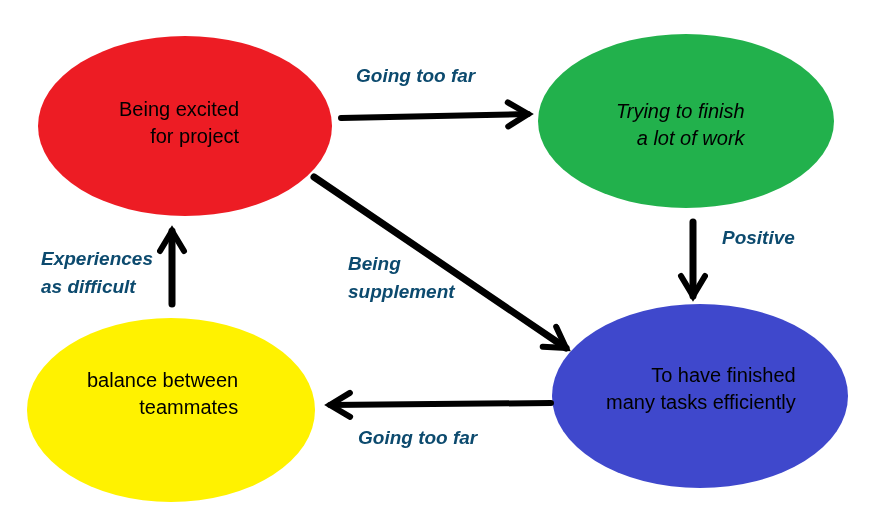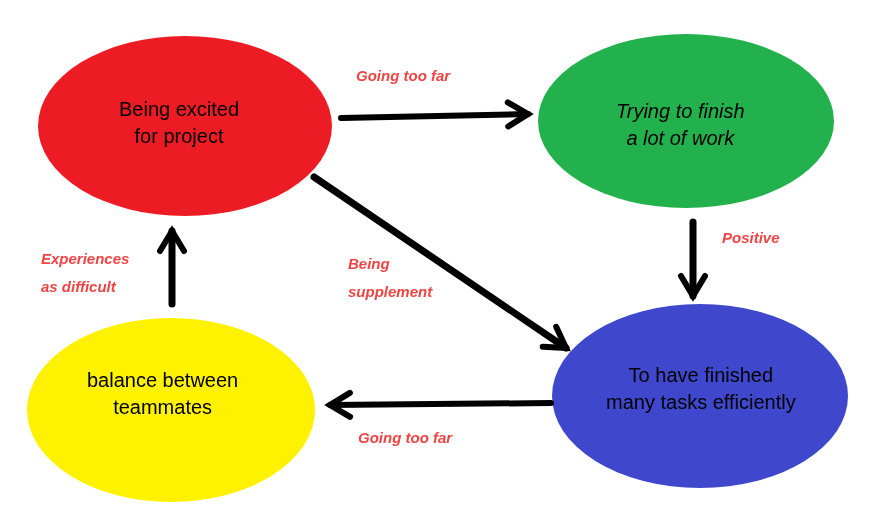--- a/index.html
+++ b/index.html
@@ -19,27 +19,27 @@
     position: absolute;
     left: 0;
     top: 0;
   }
   .node-label {
     position: absolute;
     color: #000000;
     font-size: 20px;
     line-height: 27px;
     font-weight: 400;
-    text-align: center;
+    text-align: right;
     white-space: nowrap;
   }
   .edge-label {
     position: absolute;
-    color: #ef4444;
-    font-size: 15px;
+    color: #0c4a6e;
+    font-size: 19px;
     line-height: 28px;
     font-style: italic;
     font-weight: 600;
     text-align: left;
     white-space: nowrap;
   }
   .node-label span, .edge-label span { display: block; }
 </style>
 </head>
 <body>

